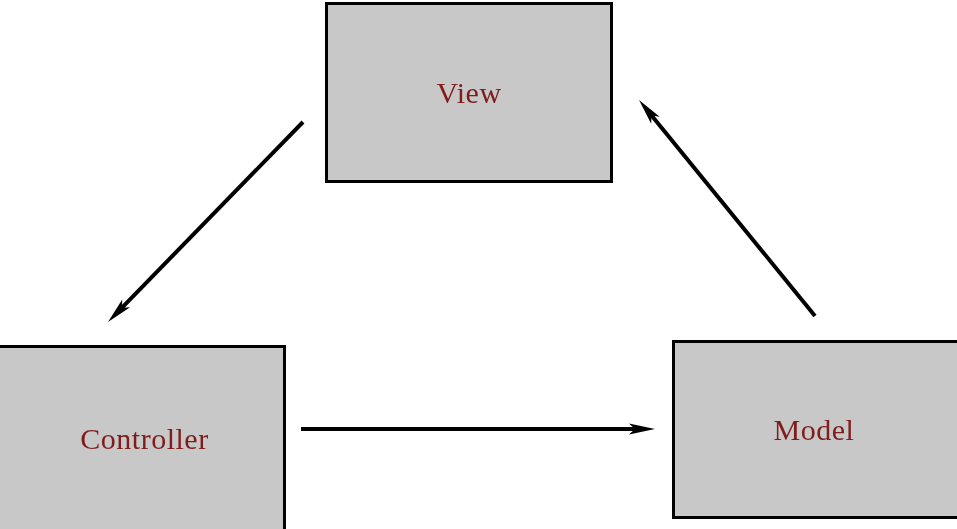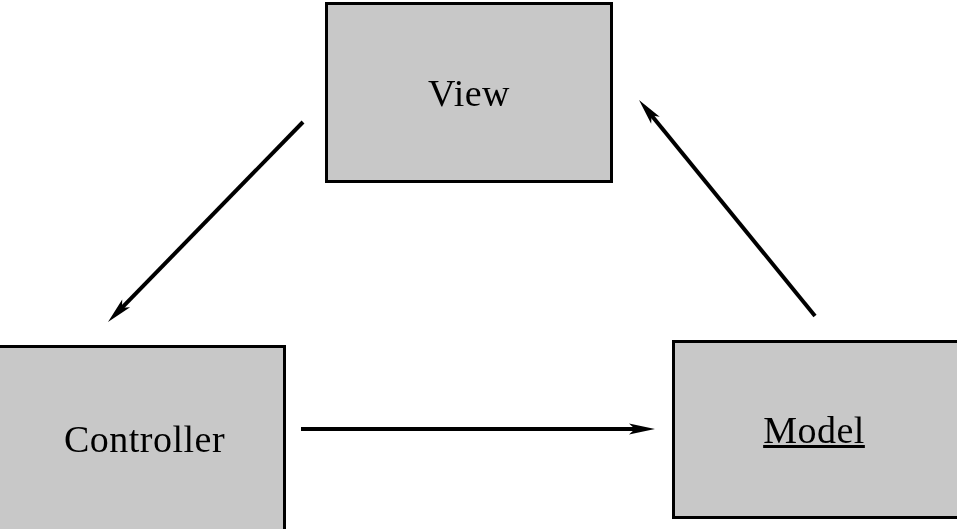--- a/index.html
+++ b/index.html
@@ -21,23 +21,23 @@
     position: absolute;
     box-sizing: border-box;
     background: #c8c8c8;
     border: 3px solid #000000;
     display: flex;
     align-items: center;
     justify-content: center;
   }
   .node-label {
     font-family: "Liberation Serif", "DejaVu Serif", serif;
-    font-size: 38px;
+    font-size: 30px;
     line-height: 1;
-    color: #000000;
+    color: #7f1d1d;
     letter-spacing: 0.5px;
     white-space: nowrap;
     user-select: none;
   }
   #node-view {
     left: 325px;
     top: 2px;
     width: 288px;
     height: 181px;
   }
@@ -47,21 +47,21 @@
     width: 289px;
     height: 188px;
   }
   #node-model {
     left: 672px;
     top: 340px;
     width: 290px;
     height: 179px;
   }
   #node-controller .node-label { transform: translateX(3px); }
-  #node-model .node-label { transform: translateX(-3px); text-decoration: underline; }
+  #node-model .node-label { transform: translateX(-3px); }
   .edge-layer {
     position: absolute;
     left: 0;
     top: 0;
     width: 957px;
     height: 529px;
     pointer-events: none;
   }
   .edge-line {
     stroke: #000000;

